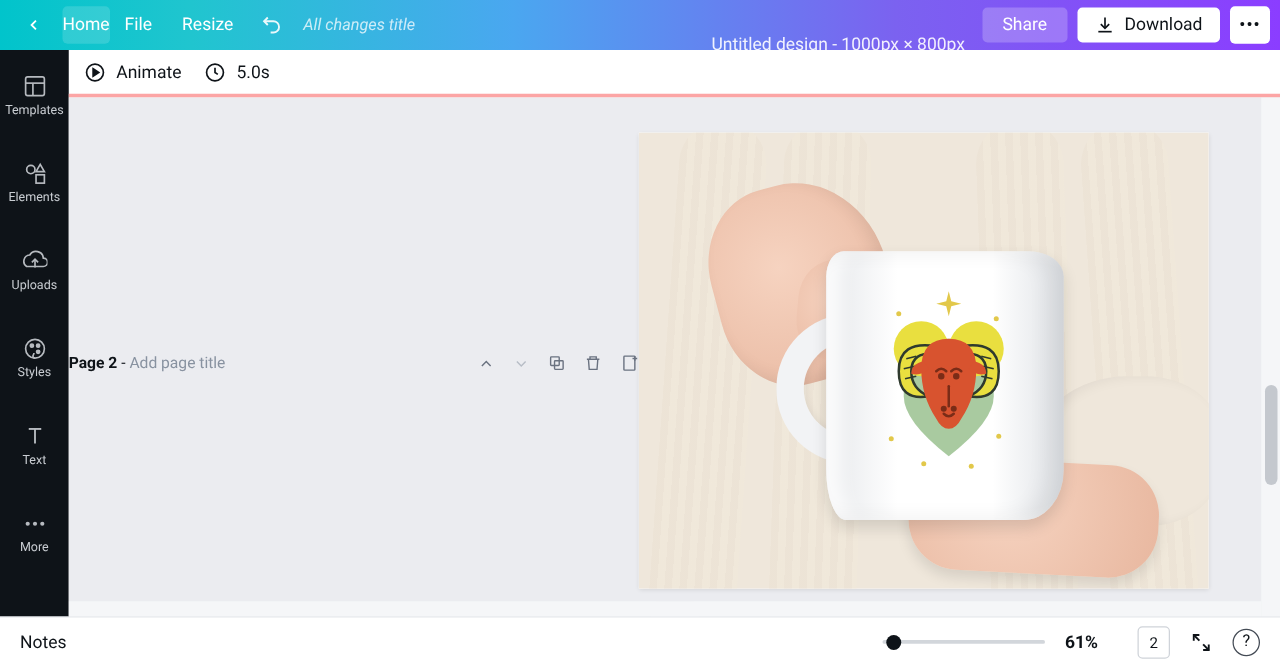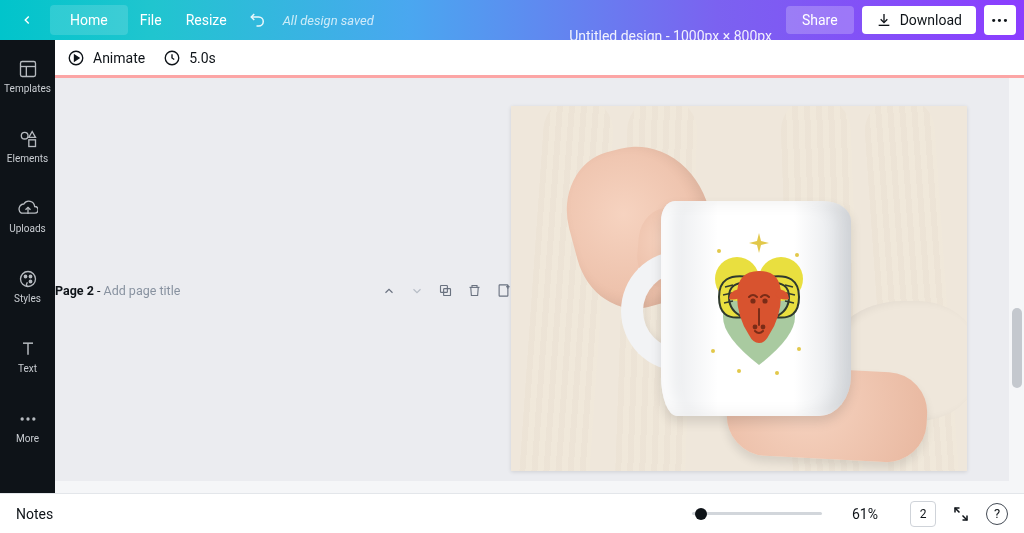--- a/index.html
+++ b/index.html
@@ -13,21 +13,21 @@
     align-items: center;
     color: #fff;
     font-size: 14px;
     padding: 0 8px;
   }
   .header .left { display:flex; align-items:center; gap:0; }
   .header .menu-btn {
     display:flex; align-items:center; padding:0 12px; height:40px;
     cursor:pointer; color:#fff;
   }
-  .header .home-btn { background: rgba(255,255,255,0.15); border-radius:4px; height:30px; padding:0 20px;justify-content:flex-end; }
+  .header .home-btn { background: rgba(255,255,255,0.15); border-radius:4px; height:30px; padding:0 0;justify-content:flex-end; }
   .header .back-chevron { margin-right:4px; display:flex; align-items:center; }
   .header .undo-icon { margin: 0 10px; display:flex; align-items:center; opacity:0.9; }
   .header .status-text { color: rgba(255,255,255,0.75); font-style: italic; font-size: 13px; margin-left: 6px; }
   .header .spacer { flex:1; }
   .header .doc-title { color: rgba(255,255,255,0.9); font-size:14px; margin-right: 14px; margin-top: 31px; }
   .header .share-btn {
     background: rgba(255,255,255,0.22); color:#fff; border:none; border-radius:4px;
     padding: 6px 16px; font-size:14px; cursor:pointer; margin-right:8px;
   }
   .header .download-btn {
@@ -122,21 +122,21 @@
   
   .footer {
     height:40px; border-top:1px solid #e3e6ea; display:flex; align-items:center;
     padding:0 16px; font-size:14px; color:#0e1318;
   }
   .footer .notes { flex:0 0 auto; cursor:pointer; }
   .footer .spacer{ flex:1; }
   .footer .zoom-slider { width:130px; display:flex; align-items:center; margin-right:16px; }
   .footer .track { flex:1; height:3px; background:#d2d6db; border-radius:2px; position:relative; }
   .footer .knob  { position:absolute; left:7%; top:50%; transform:translate(-50%,-50%); width:12px; height:12px; border-radius:50%; background:#0e1318; }
-  .footer .zoom-pct { width:40px; text-align:right; margin-right:32px; }
+  .footer .zoom-pct { width:40px; margin-right:18px;font-weight:bold; }
   .footer .sq-btn { width:26px; height:26px; border:1px solid #cfd3d9; border-radius:4px; display:flex; align-items:center; justify-content:center; font-size:12px; margin-right:16px; cursor:pointer; }
   .footer .icon-btn { cursor:pointer; margin-right:16px; display:flex; }
   .footer .help { width:22px; height:22px; border:1.5px solid #444b55; border-radius:50%; display:flex; align-items:center; justify-content:center; font-size:13px; cursor:pointer; }
 
 </style>
 </head>
 <body>
 
 <div class="header">
   <div class="left">
@@ -153,21 +153,21 @@
     </div>
     <div class="menu-btn">
       <span>Resize</span>
     </div>
     <div class="undo-icon">
       <svg width="18" height="18" viewBox="0 0 24 24" fill="none" stroke="#fff" stroke-width="2">
           <path d="M3 8h10a6 6 0 0 1 0 12h-3"></path>
           <polyline points="7 12 3 8 7 4"></polyline>
         </svg>
     </div>
-    <span class="status-text">All design saved</span>
+    <span class="status-text">All changes title</span>
   </div>
   <div class="spacer"></div>
   <span class="doc-title">Untitled design - 1000px × 800px</span>
   <button class="share-btn">
     <span>Share</span>
   </button>
   <button class="download-btn">
     <svg width="16" height="16" viewBox="0 0 24 24" fill="none" stroke="#0e1318" stroke-width="2">
         <path d="M12 3v12"></path>
         <polyline points="7 11 12 16 17 11"></polyline>

